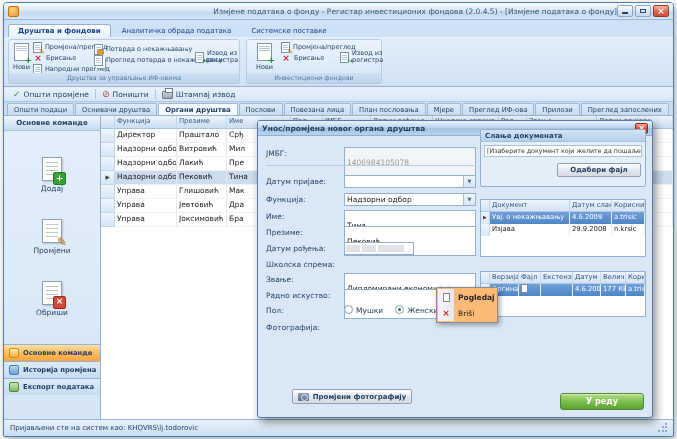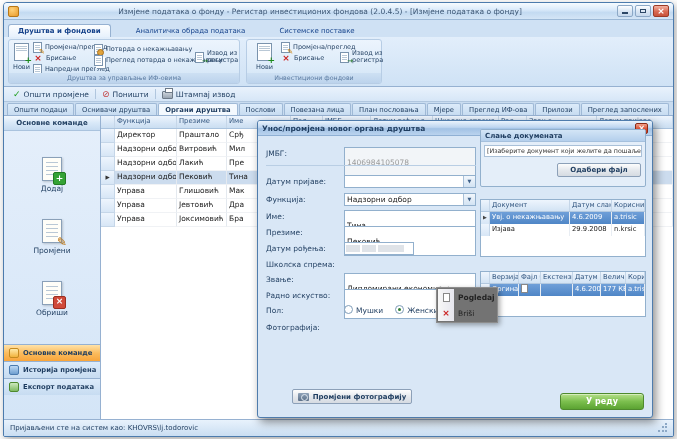--- a/index.html
+++ b/index.html
@@ -9,32 +9,32 @@
   .window { position:absolute; left:3px; top:2px; width:671px; height:435px;
             border:1px solid #4c7bad; border-radius:4px 4px 2px 2px;
             box-shadow:2px 3px 9px rgba(0,0,0,.35); background:#d7e6f6; overflow:hidden; }
 
   
   .titlebar { position:absolute; left:0; right:0; top:0; height:17px;
               background:linear-gradient(#f6fbff,#dcebfb 40%,#c3daf1 60%,#d4e5f6);
               border-bottom:1px solid #9cb8d6; display:flex; align-items:center; padding:0 4px; }
   .appic { width:11px; height:11px; border-radius:2px; border:1px solid #b77718;
            background:radial-gradient(circle at 35% 30%,#ffd27a,#e99a2a); margin-right:4px; }
-  .title { flex:1; text-align:center; font-size:7.5px; color:#3c5674; white-space:nowrap; overflow:hidden; }
+  .title { flex:1; text-align:right; font-size:7.5px; color:#3c5674; white-space:nowrap; overflow:hidden; }
   .wbtns { display:flex; gap:2px; }
   .wbtn { width:16px; height:12px; border:1px solid #8ca8c6; border-radius:2px; position:relative;
           background:linear-gradient(#fdfeff,#dbe7f4 50%,#c6d8ec); }
   .wbtn.min::after { content:""; position:absolute; left:4px; right:4px; bottom:2px; height:2px; background:#2c4766; }
   .wbtn.max::after { content:""; position:absolute; left:4px; top:3px; right:4px; bottom:3px; border:1px solid #2c4766; }
   .wbtn.close { background:linear-gradient(#f3b2a2,#d96a53 55%,#c8523a); border-color:#9c3a26; }
   .wbtn.close span { display:block; text-align:center; font-size:9px; line-height:10px; color:#fff; font-weight:bold; }
 
   
   .rtabs { position:absolute; left:0; right:0; top:17px; height:17px; background:#cfe1f4;
-           display:flex; align-items:flex-end; padding-left:4px; gap:16px; }
+           display:flex; align-items:flex-end; padding-left:4px; gap:2px; }
   .rtab { font-size:7px; color:#15428b; padding:2px 9px 2px; border-radius:3px 3px 0 0; white-space:nowrap; }
   .rtab.active { background:linear-gradient(#fdfeff,#e7f1fc); border:1px solid #96b1d1; border-bottom:none; font-weight:bold; }
 
   
   .ribbon { position:absolute; left:0; right:0; top:34px; height:50px;
             background:linear-gradient(#e2eefb,#cfe2f5); border-bottom:1px solid #96b1d1; display:flex; }
   .rgroup { position:relative; margin:2px 2px 2px 4px; height:45px; border:1px solid #b7cde5; border-radius:3px;
             background:linear-gradient(#ecf4fd,#dcebf9 65%,#d0e2f4); }
   .rg-body { display:flex; gap:3px; padding:2px 3px 11px 4px; height:100%; }
   .rg-cap { position:absolute; left:0; right:0; bottom:0; height:10px; line-height:10px; text-align:center;
@@ -173,21 +173,21 @@
   .dg-h { border-right:1px solid #c5d6e8; padding:0 2px; line-height:11px; white-space:nowrap; overflow:hidden; flex:none; }
   .dg-row { display:flex; height:12px; line-height:11px; color:#222; }
   .dg-c { border-right:1px solid #e8edf3; padding:0 2px; white-space:nowrap; overflow:hidden; flex:none; }
   .dg-row.sel .dg-c { background:linear-gradient(#6f9fd8,#4f86c6); color:#fff; }
   .dg-ind { width:9px; flex:none; background:linear-gradient(#eef5fd,#d7e6f6); border-right:1px solid #c5d6e8;
             text-align:center; font-size:5px; line-height:11px; color:#444; }
   .dc0{width:80px}.dc1{width:42px}.dc2{flex:1 !important;}
   .vc0{width:29px}.vc1{width:22px}.vc2{width:32px}.vc3{width:28px}.vc4{width:25px}.vc5{flex:1 !important;}
   .mini-page { width:7px; height:9px; background:#fff; border:1px solid #888; display:inline-block; vertical-align:-1px; }
 
-  .ctx { position:absolute; left:178px; top:166px; width:62px; background:#737373; border:1px solid #8c8c8c;
+  .ctx { position:absolute; left:178px; top:166px; width:62px; background:#fdba74; border:1px solid #8c8c8c;
          box-shadow:2px 2px 5px rgba(0,0,0,.35); z-index:20; padding:1px; }
   .ctx-item { display:flex; align-items:center; gap:4px; height:16px; font-size:7.5px; color:#222; padding-right:4px; }
   .ctx-item.first { font-weight:bold; }
   .ctx-gut { width:16px; height:16px; flex:none; background:linear-gradient(90deg,#f7f7f7,#e6e6ee);
              display:flex; align-items:center; justify-content:center; }
   .ctx-x { color:#cc2222; font-weight:bold; font-size:9px; }
 
   .btn-ok { position:absolute; right:8px; top:272px; width:84px; height:17px; border:1px solid #4e8a2e; border-radius:3px;
             background:linear-gradient(#b6e08a,#7cbf4e 50%,#5ba332); color:#fff; font-size:8px; font-weight:bold;
             text-align:center; line-height:15px; box-shadow:inset 0 1px 0 rgba(255,255,255,.45); }

